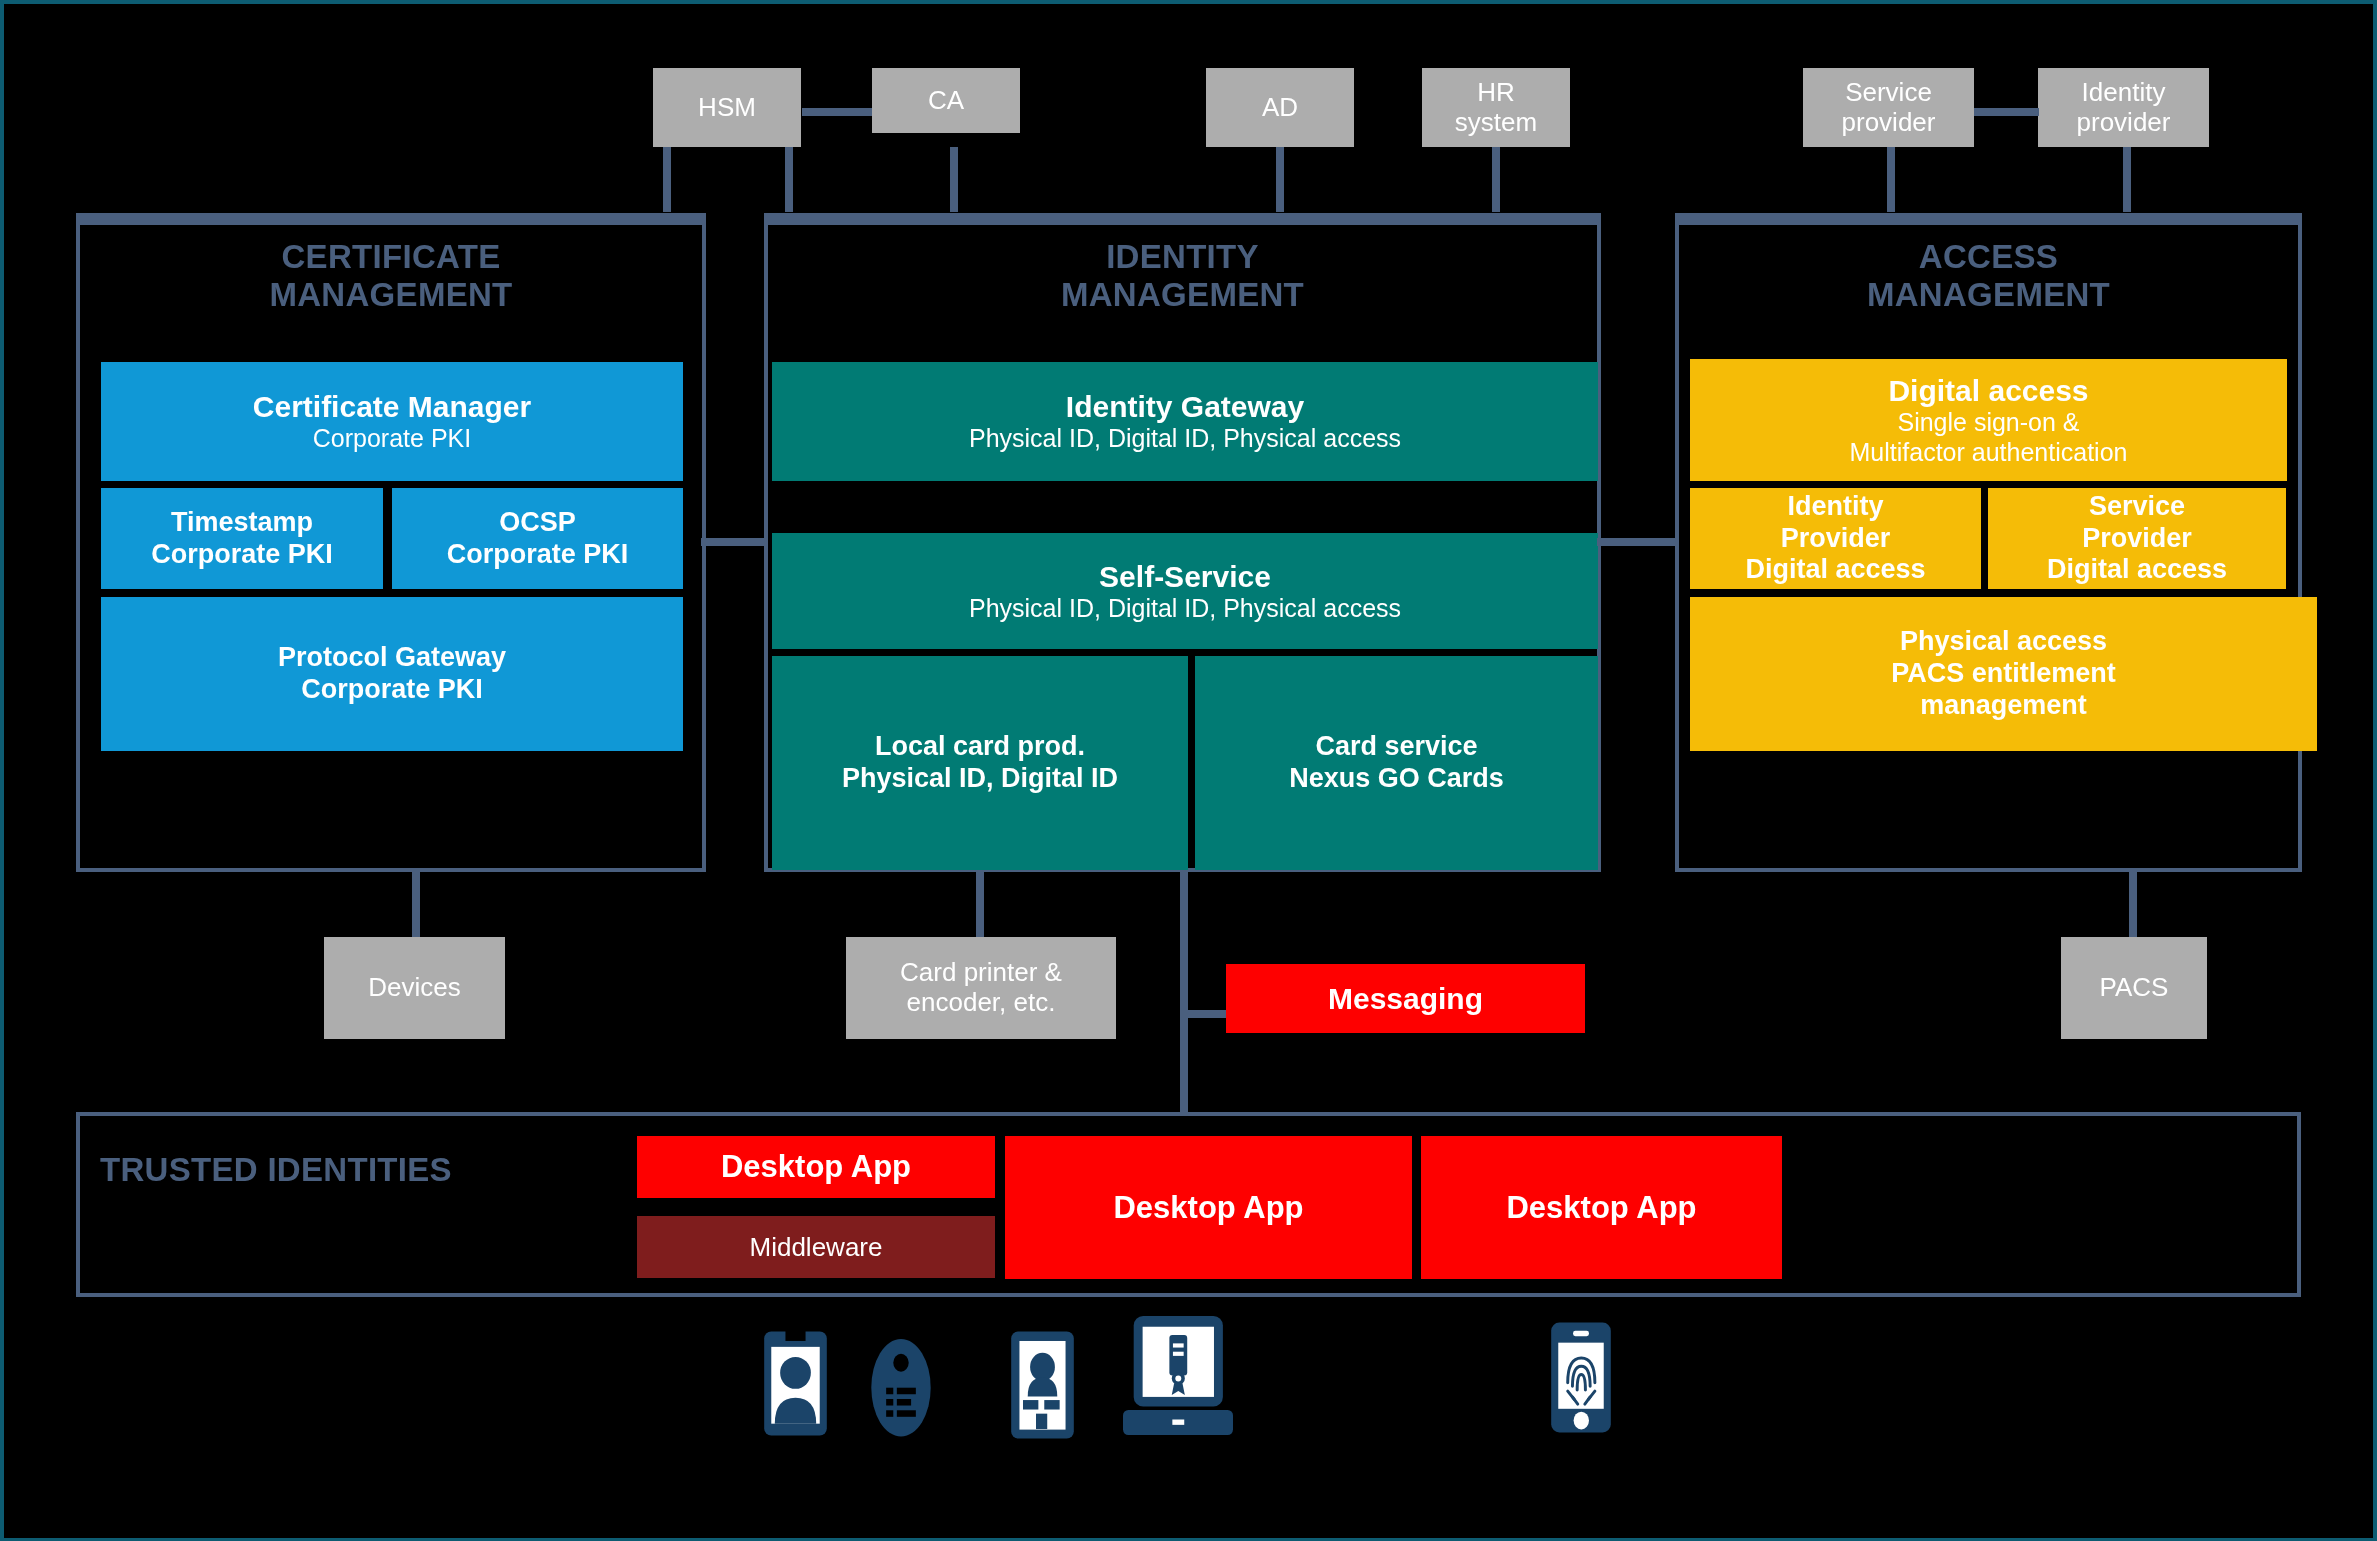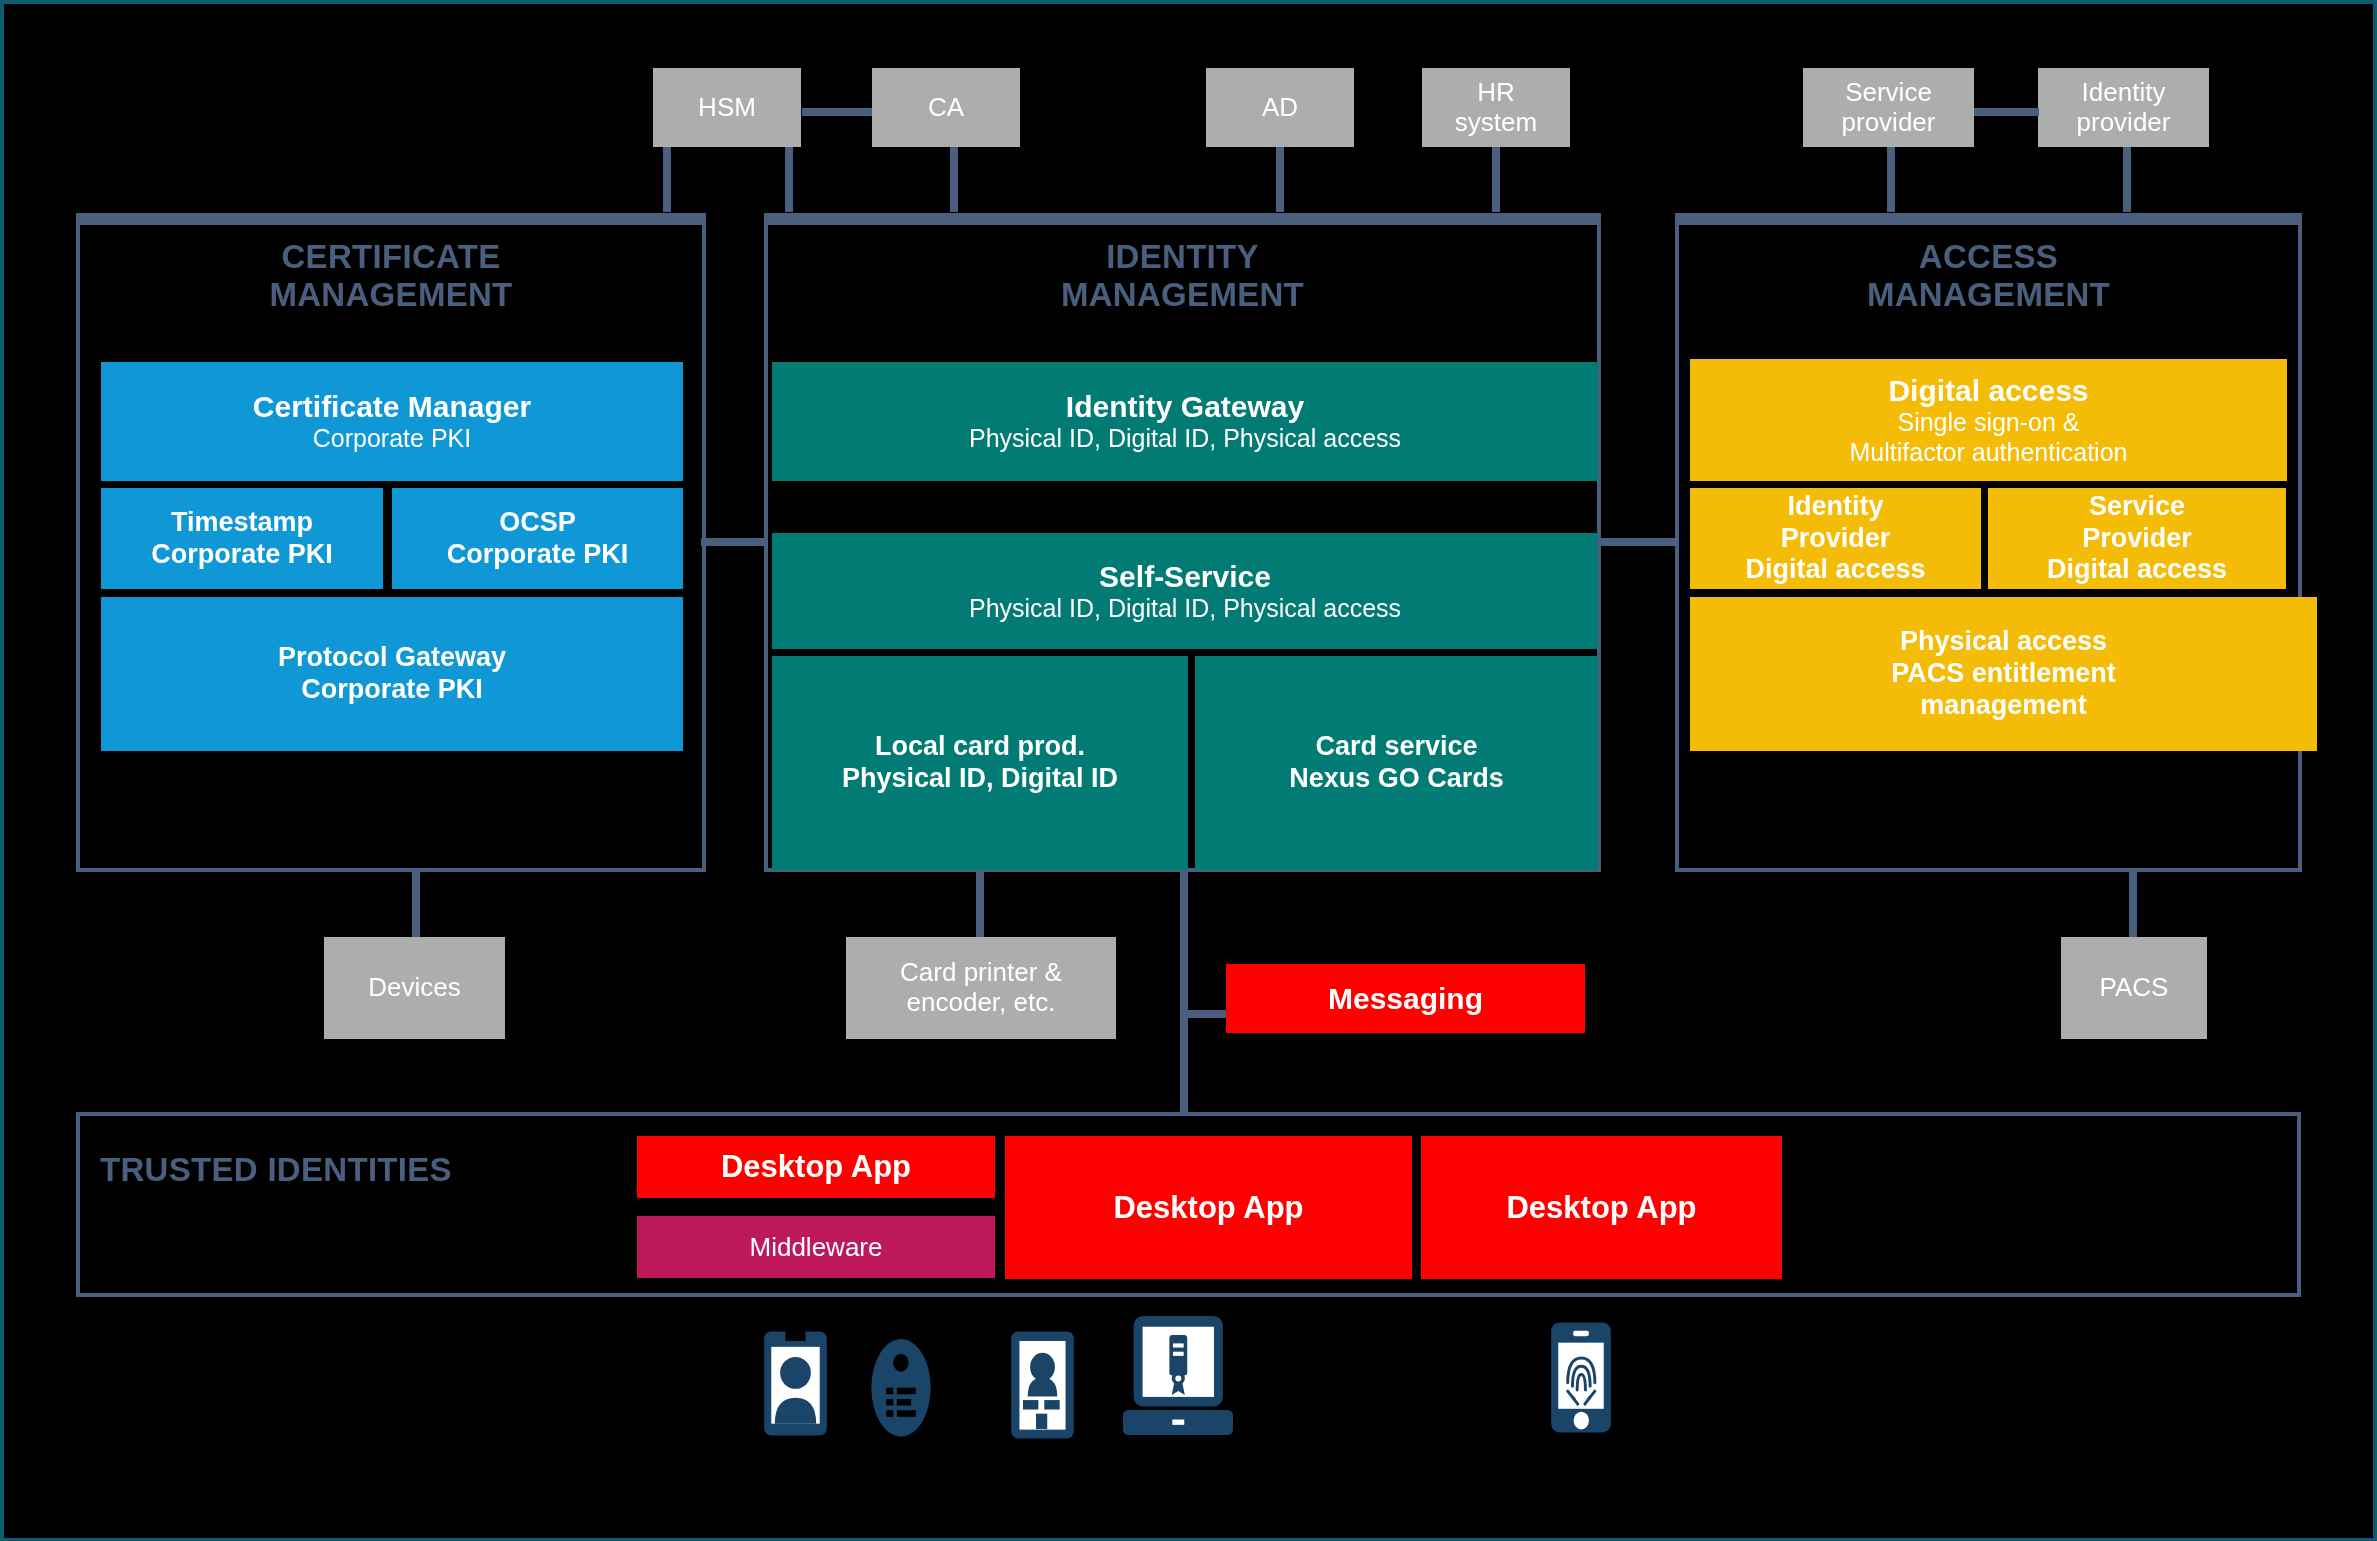--- a/index.html
+++ b/index.html
@@ -31,42 +31,42 @@
   .tile{display:flex;flex-direction:column;align-items:center;
         justify-content:center;text-align:center;color:#fff;
         padding:22px 6px;line-height:1.18;}
   .tile .t1{font-weight:700;font-size:30px;}
   .tile .t2{font-weight:400;font-size:25px;}
   .tile .tb{font-weight:700;font-size:27px;}
   .blue{background:#1098d6;}
   .teal{background:#017b74;}
   .gold{background:#f5bc07;}
   .red{background:#fe0000;}
-  .grey{background:#be185d;}
+  .grey{background:#7f1d1d;}
 
   
   #ti-band{border:4.2px solid #4a5f7e;}
   #ti-label{color:#4a5f7e;font-size:33px;font-weight:700;letter-spacing:0.3px;}
 
   .apptile{display:flex;align-items:center;justify-content:center;
            text-align:center;color:#fff;font-weight:700;font-size:31px;}
   .mwtile{display:flex;align-items:center;justify-content:center;
           text-align:center;color:#fff;font-weight:400;font-size:26px;}
 
   .icon svg{display:block;}
 </style>
 </head>
 <body>
 
 <div id="frame"></div>
 
 <div class="abs ext" style="left:653px;top:68px;width:148px;height:79px;">
   <span>HSM</span>
 </div>
-<div class="abs ext" style="left:872px;top:68px;width:148px;height:79px;">
+<div class="abs ext" style="left:872px;top:68px;width:148px;height:65px;">
   <span>CA</span>
 </div>
 <div class="abs ext" style="left:1206px;top:68px;width:148px;height:79px;">
   <span>AD</span>
 </div>
 <div class="abs ext" style="left:1422px;top:68px;width:148px;height:79px;white-space:pre-line;">
   <span>HR
 system</span>
 </div>
 <div class="abs ext" style="left:1803px;top:68px;width:171px;height:79px;white-space:pre-line;">

